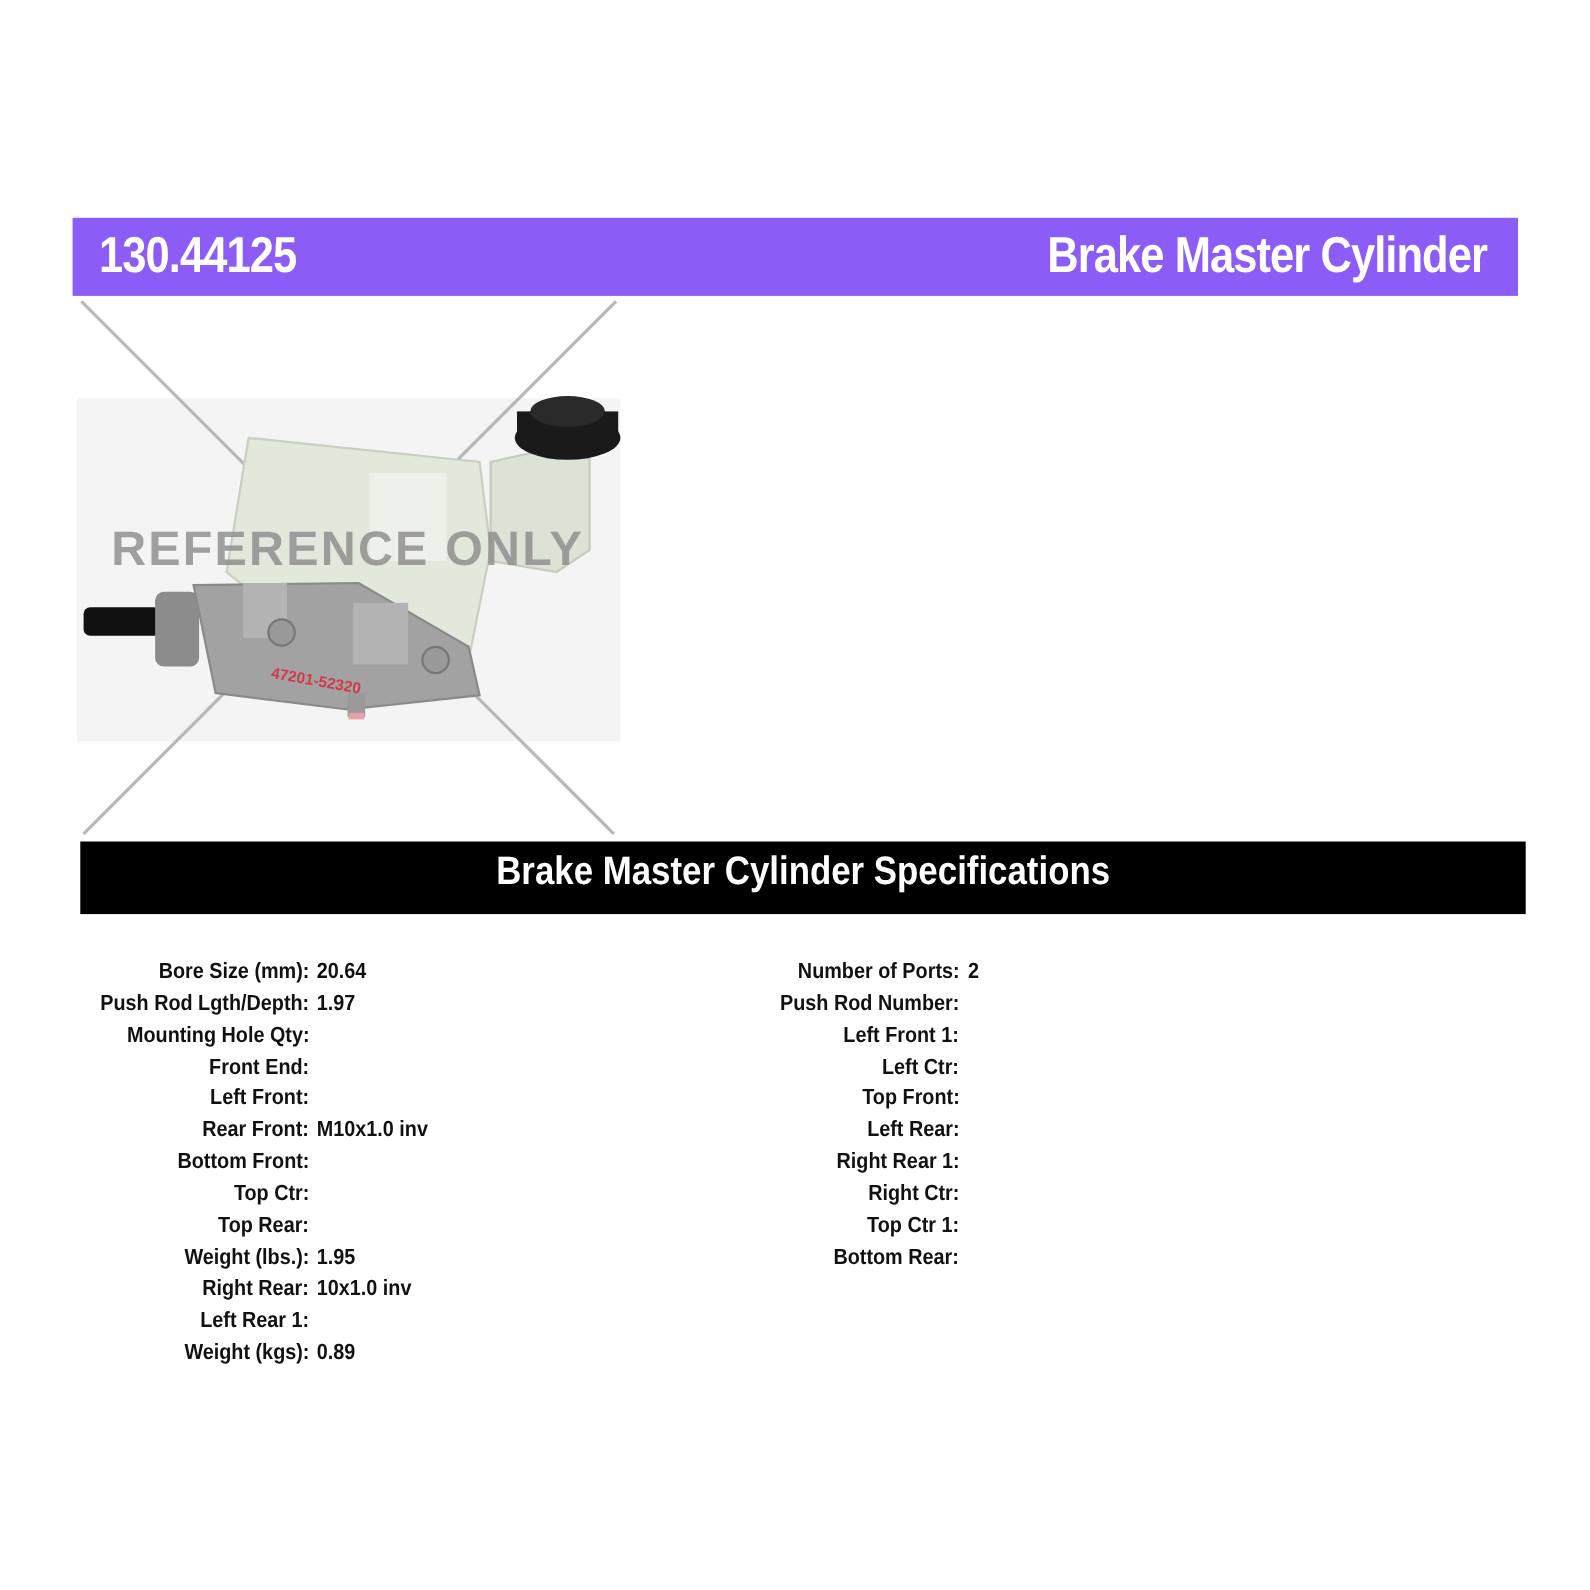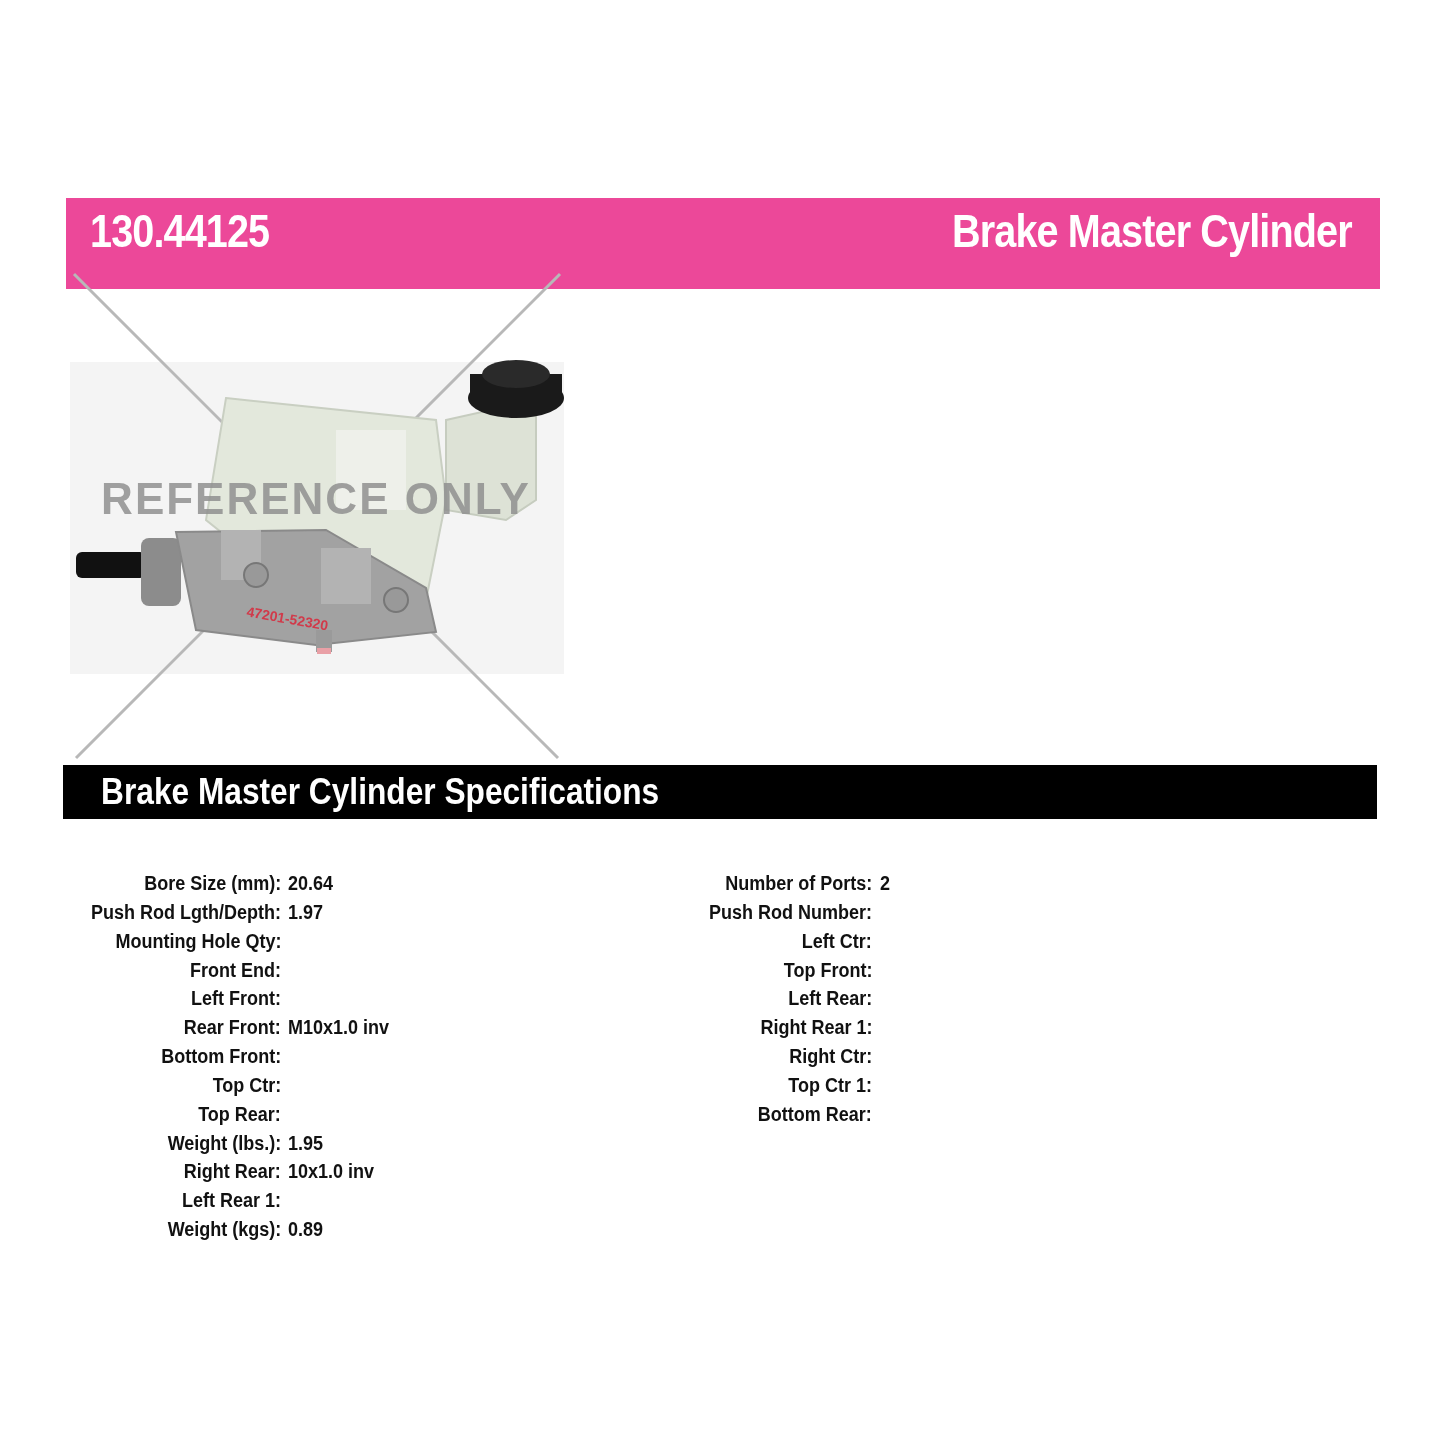--- a/index.html
+++ b/index.html
@@ -1,22 +1,22 @@
 <!DOCTYPE html>
 <html><head>
 <meta charset="utf-8">
 <style>
   html, body { margin: 0; padding: 0; background: #ffffff; }
   body { width: 1445px; height: 1445px; position: relative; overflow: hidden; font-family: "Liberation Sans", sans-serif; }
-  .title-bar { position: absolute; left: 66px; top: 198px; width: 1314px; height: 91px; background: #ec4899; color: #fff; text-decoration: underline; }
+  .title-bar { position: absolute; left: 66px; top: 198px; width: 1314px; height: 71px; background: #8b5cf6; color: #fff; text-decoration: underline; }
   .part-number { position: absolute; left: 24px; top: 6px; font-size: 46px; font-weight: bold; letter-spacing: -1px; transform: scaleX(0.86); transform-origin: left center; }
   .product-name { position: absolute; right: 28px; top: 6px; font-size: 46px; font-weight: bold; letter-spacing: -1px; transform: scaleX(0.86); transform-origin: right center; white-space: nowrap; }
   .image-area { position: absolute; left: 66px; top: 270px; width: 500px; height: 492px; }
   .image-area svg { position: absolute; left: 0; top: 0; }
-  .spec-bar { position: absolute; left: 63px; top: 765px; width: 1314px; height: 54px; background: #000; color: #fff; }
+  .spec-bar { position: absolute; left: 73px; top: 765px; width: 1314px; height: 66px; background: #000; color: #fff; text-align: center; }
   .spec-title { display: inline-block; font-size: 36px; font-weight: bold; line-height: 54px; transform: scaleX(0.88); white-space: nowrap; }
   .spec-col { position: absolute; top: 822px; margin-top: 48px; }
   .spec-row { position: relative; height: 28.85px; font-size: 20px; font-weight: bold; color: #111; white-space: nowrap; }
   .spec-label { position: absolute; right: 0; top: 2px; transform: scaleX(0.9); transform-origin: right center; }
   .spec-value { position: absolute; top: 2px; transform: scaleX(0.9); transform-origin: left center; }
   .left-col { left: 0; width: 281px; }
   .left-col .spec-value { left: 288px; }
   .right-col { left: 0; width: 872px; }
   .right-col .spec-value { left: 880px; }
 </style>
@@ -123,20 +123,24 @@
 <div class="spec-col right-col" id="right-col">
     <div class="spec-row">
       <span class="spec-label">Number of Ports:</span>
       <span class="spec-value">2</span>
     </div>
     <div class="spec-row">
       <span class="spec-label">Push Rod Number:</span>
       <span class="spec-value"></span>
     </div>
     <div class="spec-row">
+      <span class="spec-label">Left Front 1:</span>
+      <span class="spec-value"></span>
+    </div>
+    <div class="spec-row">
       <span class="spec-label">Left Ctr:</span>
       <span class="spec-value"></span>
     </div>
     <div class="spec-row">
       <span class="spec-label">Top Front:</span>
       <span class="spec-value"></span>
     </div>
     <div class="spec-row">
       <span class="spec-label">Left Rear:</span>
       <span class="spec-value"></span>

